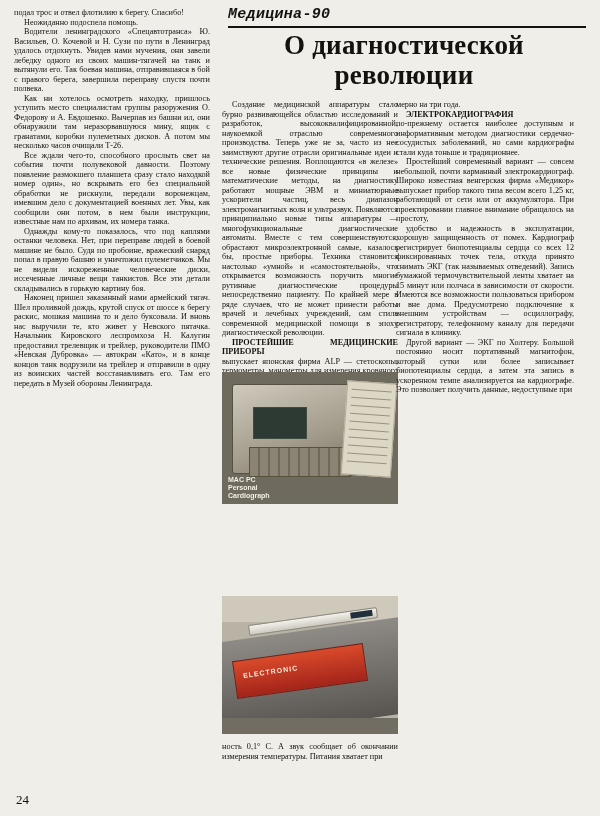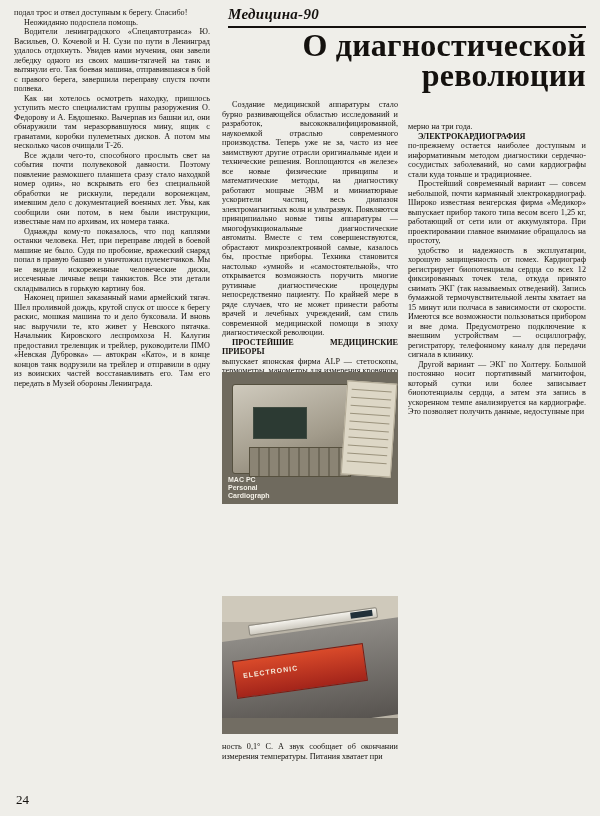--- a/index.html
+++ b/index.html
@@ -13,21 +13,21 @@
   .page{
     position:relative;
     width:600px;height:816px;
     box-sizing:border-box;
     padding:10px 14px 8px 14px;
   }
   
   .masthead{
     position:absolute;
     left:228px;top:6px;
-    font-family:Liberation Serif, serif;
+    font-family:Liberation Mono, monospace;
     font-weight:bold;
     font-style:italic;
     font-size:15px;
     letter-spacing:.3px;
   }
   .rule-top{
     position:absolute;
     left:228px;top:26px;width:358px;height:2px;
     background:#14110e;
   }
@@ -38,28 +38,28 @@
     width:174px;
     font-size:8.2px;
     line-height:9.5px;
     text-align:justify;
     hyphens:auto;
   }
   .col p{margin:0;text-indent:10px;}
   .col p.noind{text-indent:0;}
   #col1{left:14px;width:196px;top:8px;}
   #col2{left:222px;width:176px;}
-  #col3{left:408px;width:178px;margin-top:22px;}
+  #col3{left:396px;width:178px;}
 
   .headline{
     position:absolute;
     left:222px;top:30px;
     width:364px;
-    text-align:right;
-    font-size:32px;
+    text-align:center;
+    font-size:27px;
     line-height:30px;
     font-weight:bold;
     letter-spacing:.2px;
   }
   .section-head{
     font-weight:bold;
     text-indent:10px;
   }
   .pagenum{
     position:absolute;
@@ -149,21 +149,21 @@
 </style>
 </head>
 <body>
 
 <div class="page">
 
   <div class="masthead">Медицина-90</div>
   <div class="rule-top"></div>
 
   <div class="col" id="col1">
-    <p class="noind">подал трос и отвел доступным к берегу. Спасибо!</p>
+    <p class="noind">подал трос и отвел флотилию к берегу. Спасибо!</p>
     <p>Неожиданно подоспела помощь.</p>
     <p>Водители ленинградского «Спецавтотранса» Ю. Васильев, О. Кочевой и Н. Сузи по пути в Ленинград удалось отдохнуть. Увидев нами мучения, они завели лебедку одного из своих машин-тягачей на танк и вытянули его. Так боевая машина, отправившаяся в бой с правого берега, завершила переправу спустя почти полвека.</p>
     <p>Как ни хотелось осмотреть находку, пришлось уступить место специалистам группы разоружения О. Федорову и А. Евдошенко. Вычерпав из башни ил, они обнаружили там неразорвавшуюся мину, ящик с гранатами, коробки пулеметных дисков. А потом мы несколько часов очищали Т-26.</p>
     <p>Все ждали чего-то, способного прослыть свет на события почти полувековой давности. Поэтому появление размокшего планшета сразу стало находкой номер один», но вскрывать его без специальной обработки не рискнули, передали воронежцам, имевшим дело с документацией военных лет. Увы, как сообщили они потом, в нем были инструкции, известные нам по архивам, их номера танка.</p>
     <p>Однажды кому-то показалось, что под каплями останки человека. Нет, при переправе людей в боевой машине не было. Судя по пробоине, вражеский снаряд попал в правую башню и уничтожил пулеметчиков. Мы не видели искореженные человеческие диски, иссеченные личные вещи танкистов. Все эти детали складывались в горькую картину боя.</p>
     <p>Наконец пришел заказанный нами армейский тягач. Шел проливной дождь, крутой спуск от шоссе к берегу раскис, мошкая машина то и дело буксовала. И вновь нас выручили те, кто живет у Невского пятачка. Начальник Кировского леспромхоза Н. Калугин предоставил трелевщик и трейлер, руководители ПМО «Невская Дубровка» — автокран «Като», и в конце концов танк водрузили на трейлер и отправили в одну из воинских частей восстанавливать его. Там его передать в Музей обороны Ленинграда.</p>
   </div>
 
   <div class="headline">О диагностической революции</div>
 

